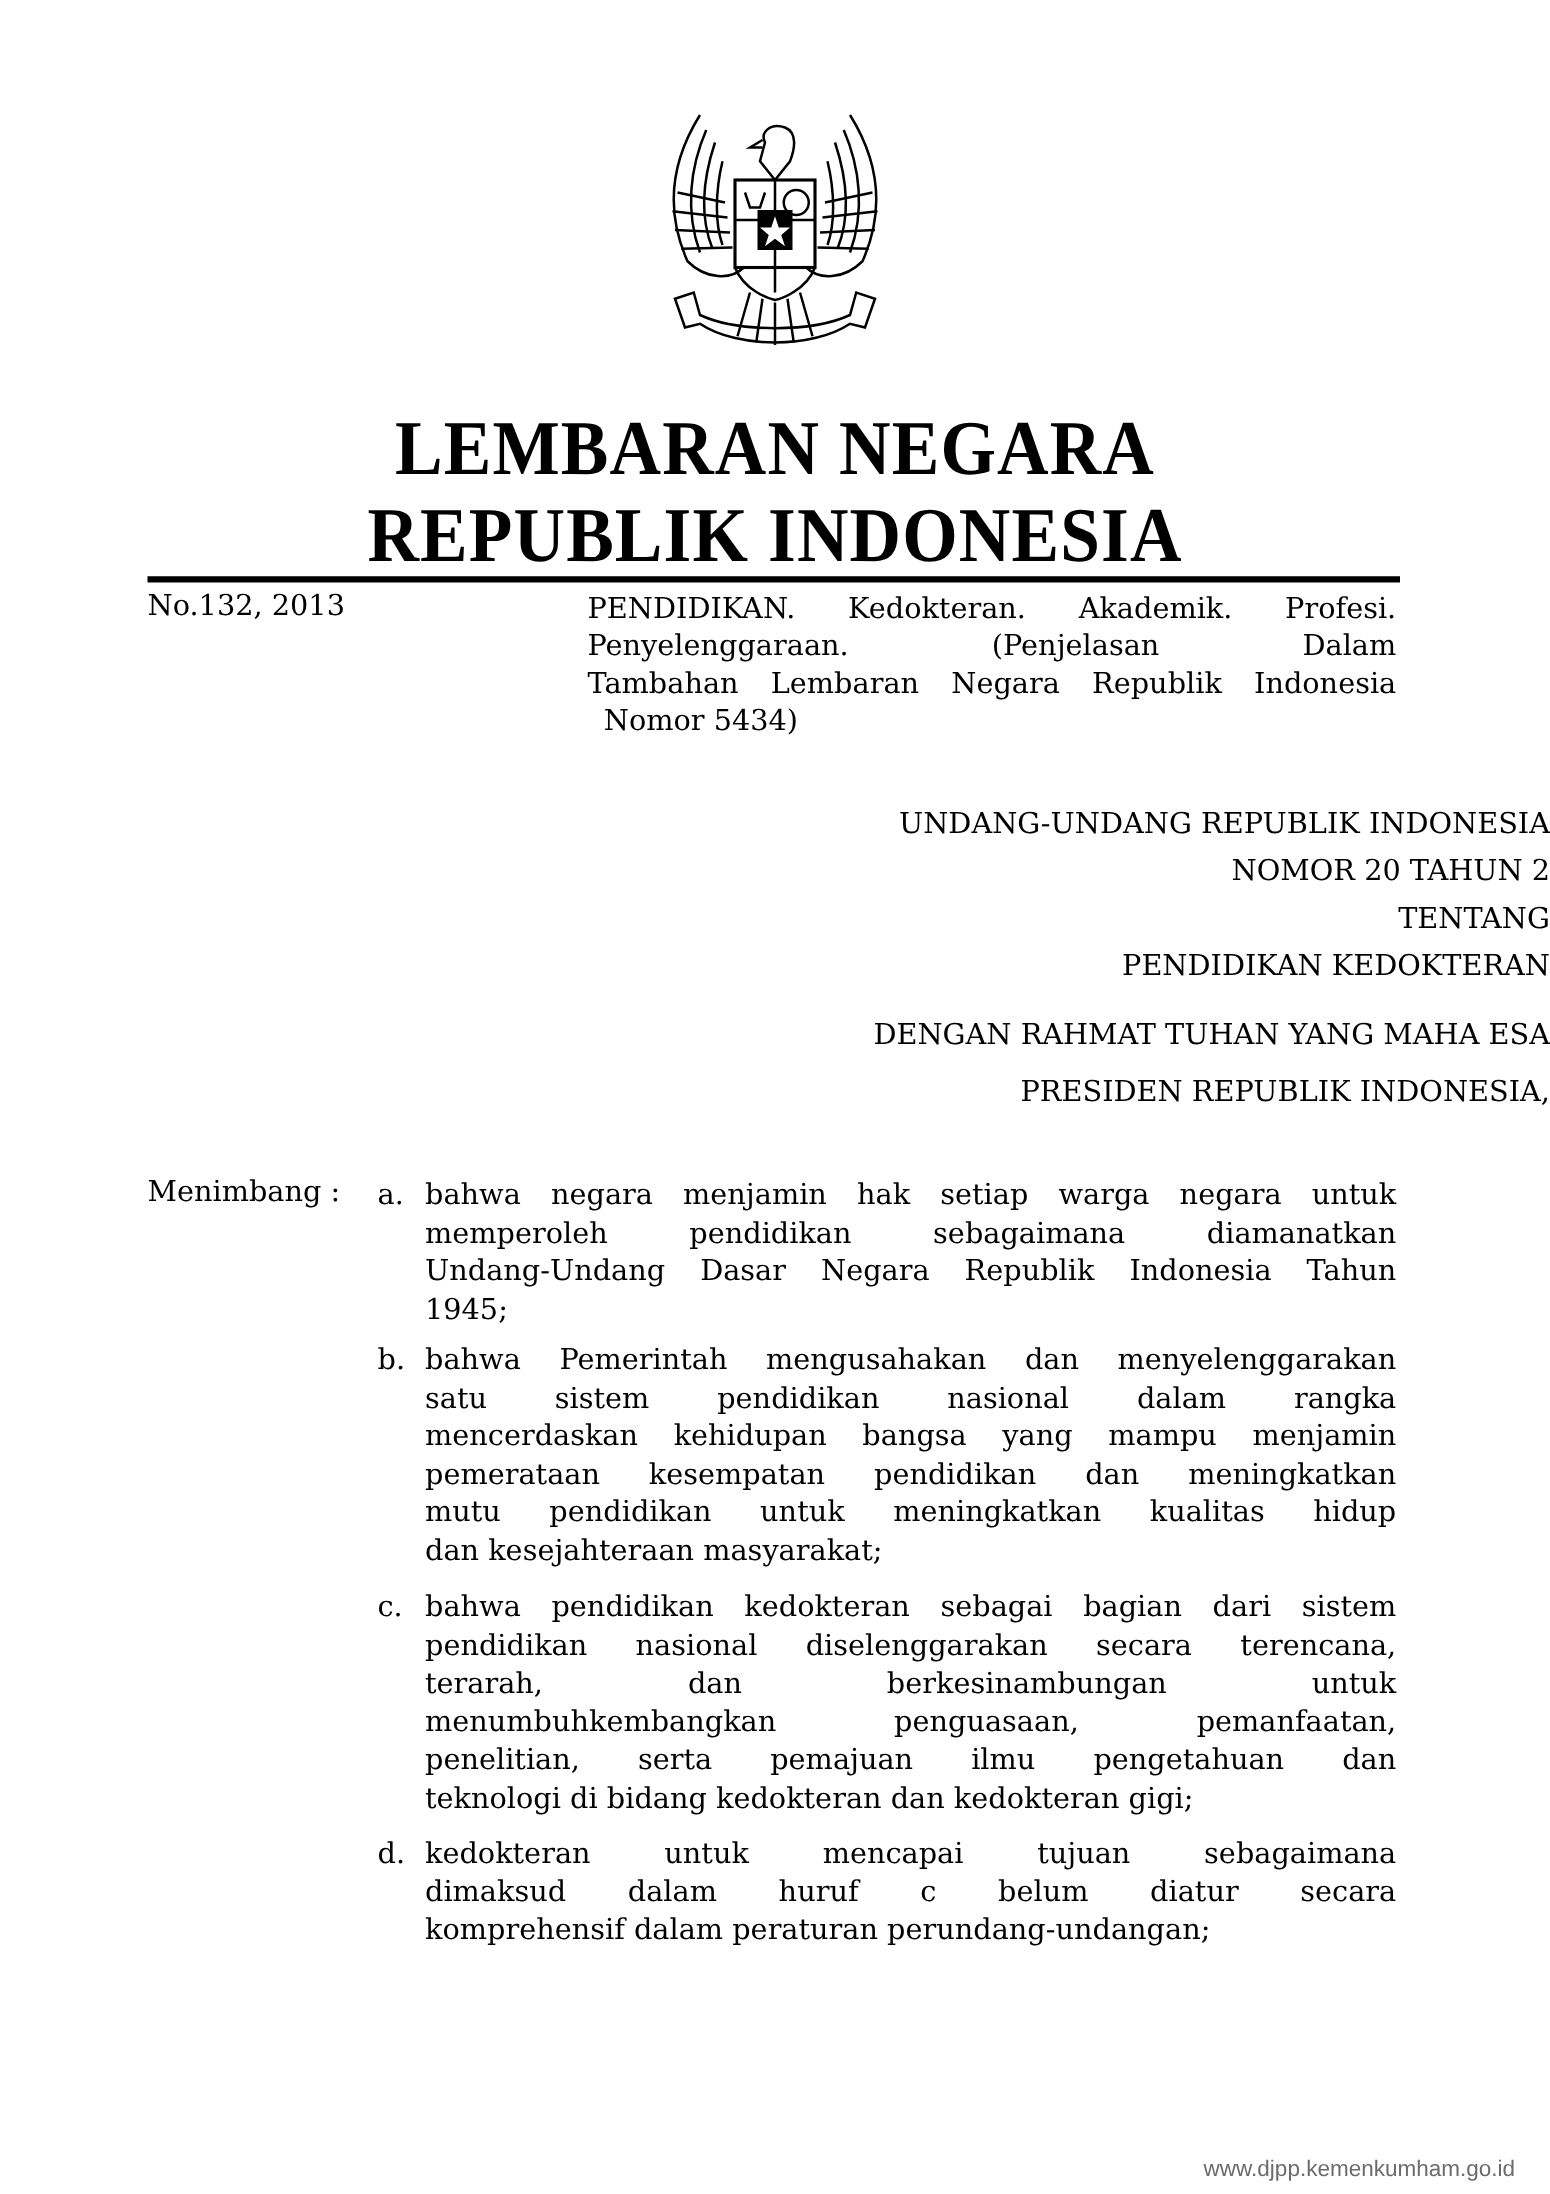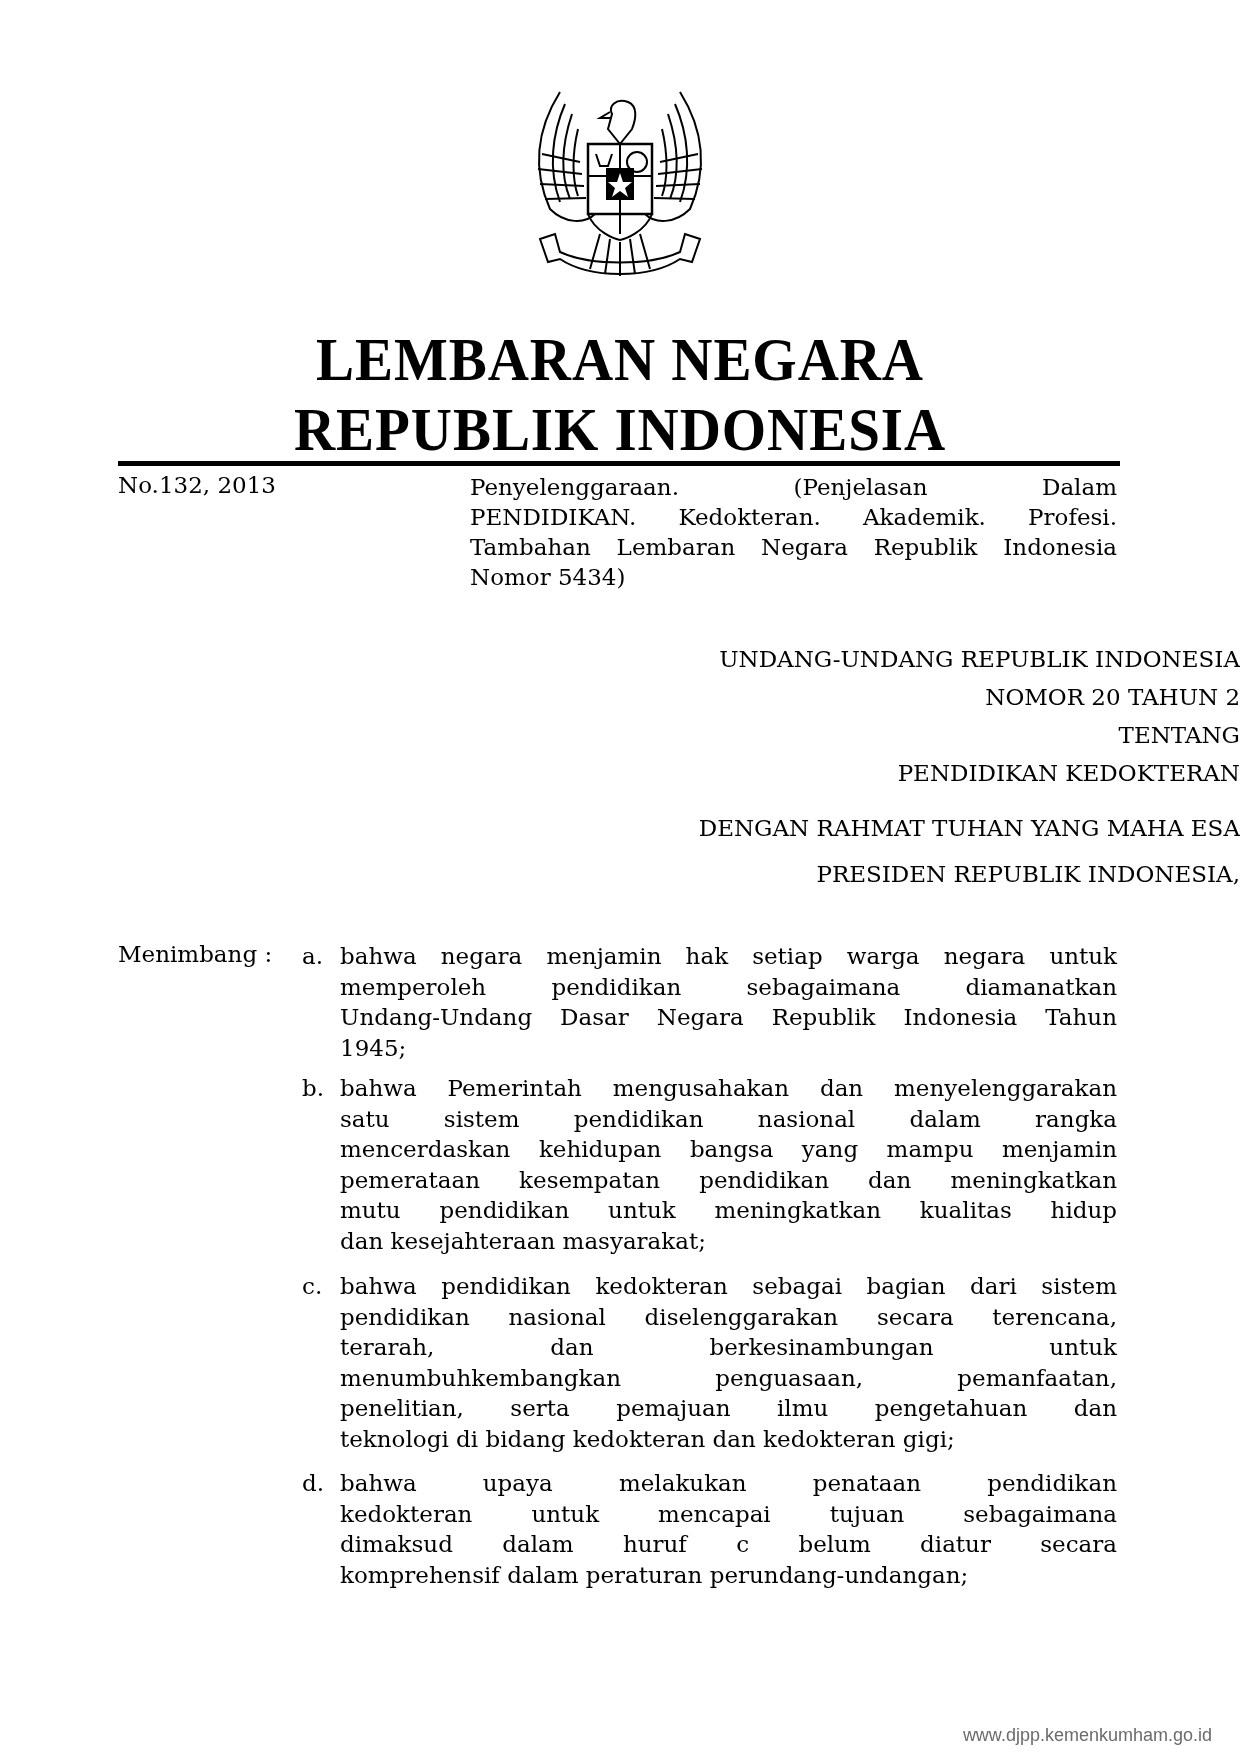--- a/index.html
+++ b/index.html
@@ -16,21 +16,21 @@
     }
     .mh1 { top: 328px; }
     .mh2 { top: 398px; }
     .rule { position: absolute; left: 118px; width: 1002px; height: 5px; background: #000; top: 461px; }
     .no { position: absolute; left: 118px; top: 472px; font-size: 23px; }
     .subject {
       position: absolute; left: 470px; top: 472px; width: 647px;
       font-size: 23px; line-height: 30px; text-align: justify; text-align-last: left;
     }
     .subject .line { display: block; text-align: justify; text-align-last: justify; }
-    .subject .line.last { text-align-last: left; }
+    .subject .line.last { text-align-last: left; margin-left: 13px; }
     .center-block { position: absolute; left: 0; width: 1240px; text-align: right; font-size: 23px; }
     .title1 { top: 646px; }
     .title2 { top: 684px; margin-left: 44px; }
     .title3 { top: 722px; }
     .title4 { top: 760px; }
     .title5 { top: 815px; }
     .title6 { top: 861px; }
     .menimbang-label { position: absolute; left: 118px; top: 941px; font-size: 23px; }
     .item { position: absolute; left: 302px; width: 815px; font-size: 23px; line-height: 30.5px; }
     .item .letter { position: absolute; left: 0; top: 0; }
@@ -89,22 +89,22 @@
     <path d="M20 155 L35 150 L40 168 C70 182, 130 182, 160 168 L165 150 L180 155 L172 178 L160 175 C130 195, 70 195, 40 175 L28 178 Z"></path>
   </g>
 </svg>
 
 <div class="masthead mh1">LEMBARAN NEGARA</div>
 <div class="masthead mh2">REPUBLIK INDONESIA</div>
 <div class="rule"></div>
 
 <div class="no">No.132, 2013</div>
 <div class="subject">
+  <span class="line">PENDIDIKAN. Kedokteran. Akademik. Profesi.</span>
   <span class="line">Penyelenggaraan. (Penjelasan Dalam</span>
-  <span class="line">PENDIDIKAN. Kedokteran. Akademik. Profesi.</span>
   <span class="line">Tambahan Lembaran Negara Republik Indonesia</span>
   <span class="line last">Nomor 5434)</span>
 </div>
 
 <div class="center-block title1">UNDANG-UNDANG REPUBLIK INDONESIA</div>
 <div class="center-block title2">NOMOR 20 TAHUN 2013</div>
 <div class="center-block title3">TENTANG</div>
 <div class="center-block title4">PENDIDIKAN KEDOKTERAN</div>
 <div class="center-block title5">DENGAN RAHMAT TUHAN YANG MAHA ESA</div>
 <div class="center-block title6">PRESIDEN REPUBLIK INDONESIA,</div>
@@ -141,20 +141,19 @@
     <span class="line">terarah, dan berkesinambungan untuk</span>
     <span class="line">menumbuhkembangkan penguasaan, pemanfaatan,</span>
     <span class="line">penelitian, serta pemajuan ilmu pengetahuan dan</span>
     <span class="line last">teknologi di bidang kedokteran dan kedokteran gigi;</span>
   </div>
 </div>
 
 <div class="item id">
   <span class="letter">d.</span>
   <div class="text">
-    <span class="line">bahwa upaya melakukan penataan pendidikan</span>
     <span class="line">kedokteran untuk mencapai tujuan sebagaimana</span>
     <span class="line">dimaksud dalam huruf c belum diatur secara</span>
     <span class="line last">komprehensif dalam peraturan perundang-undangan;</span>
   </div>
 </div>
 
 <div class="footer-url">www.djpp.kemenkumham.go.id</div>
 
 </body></html>

